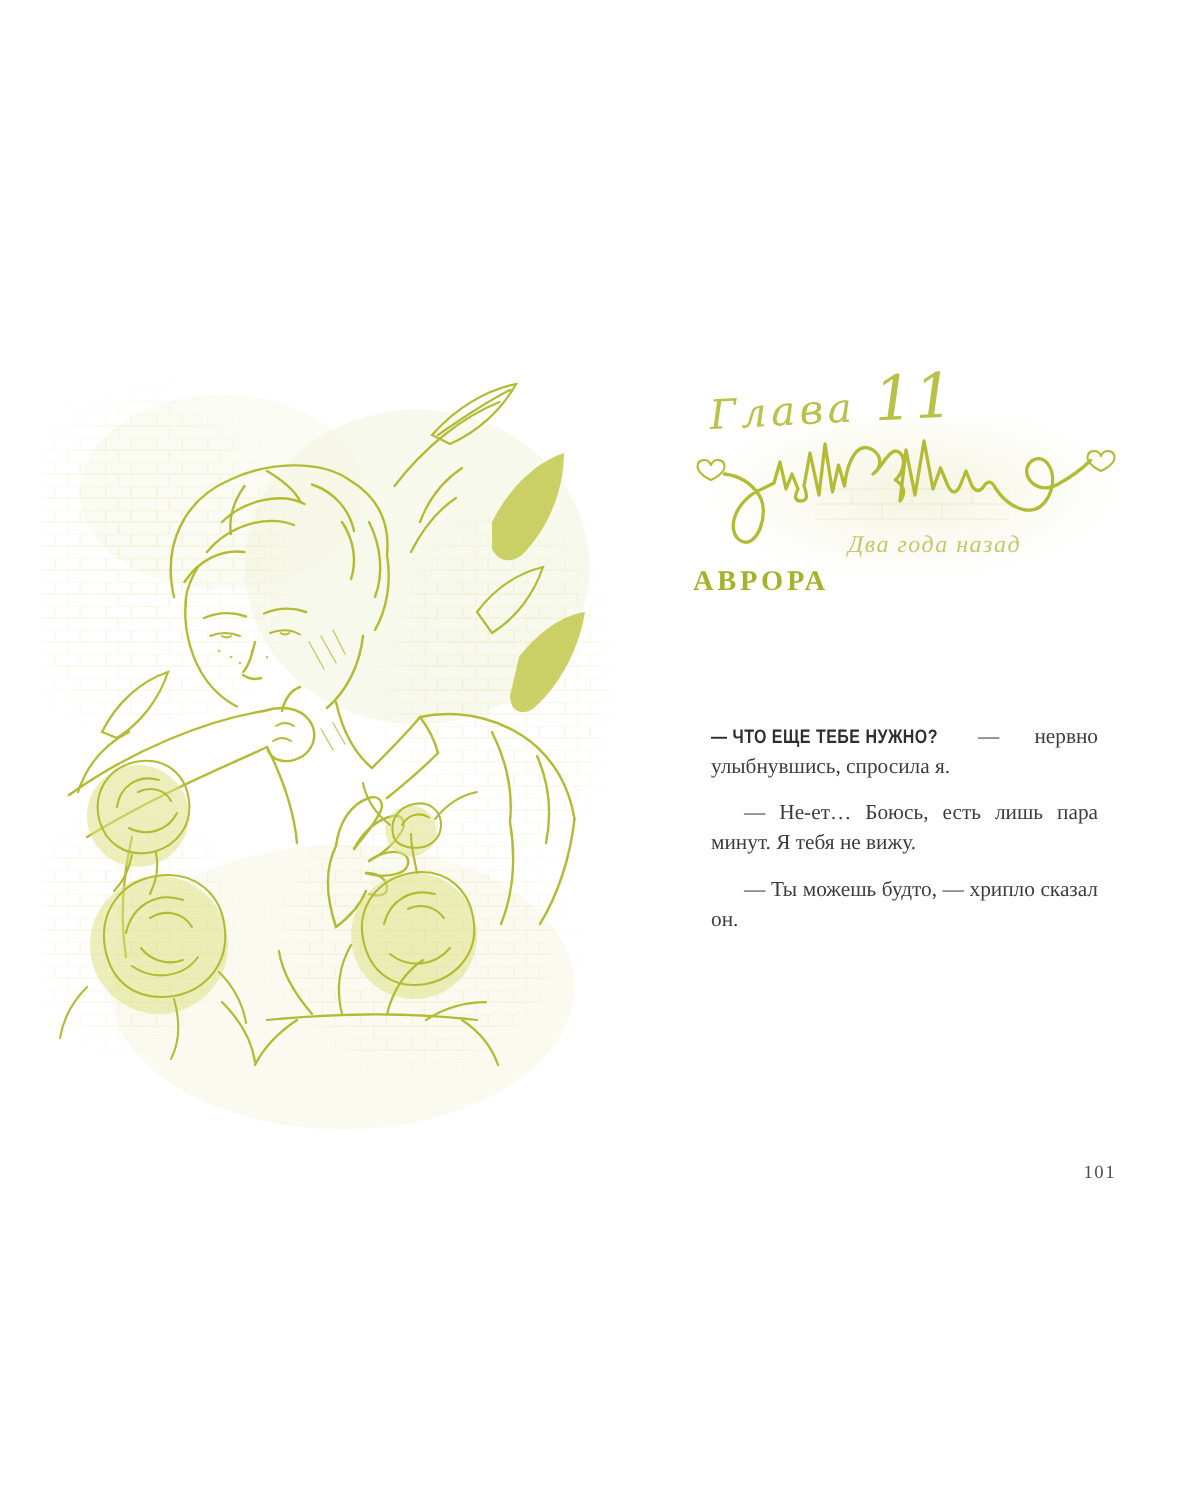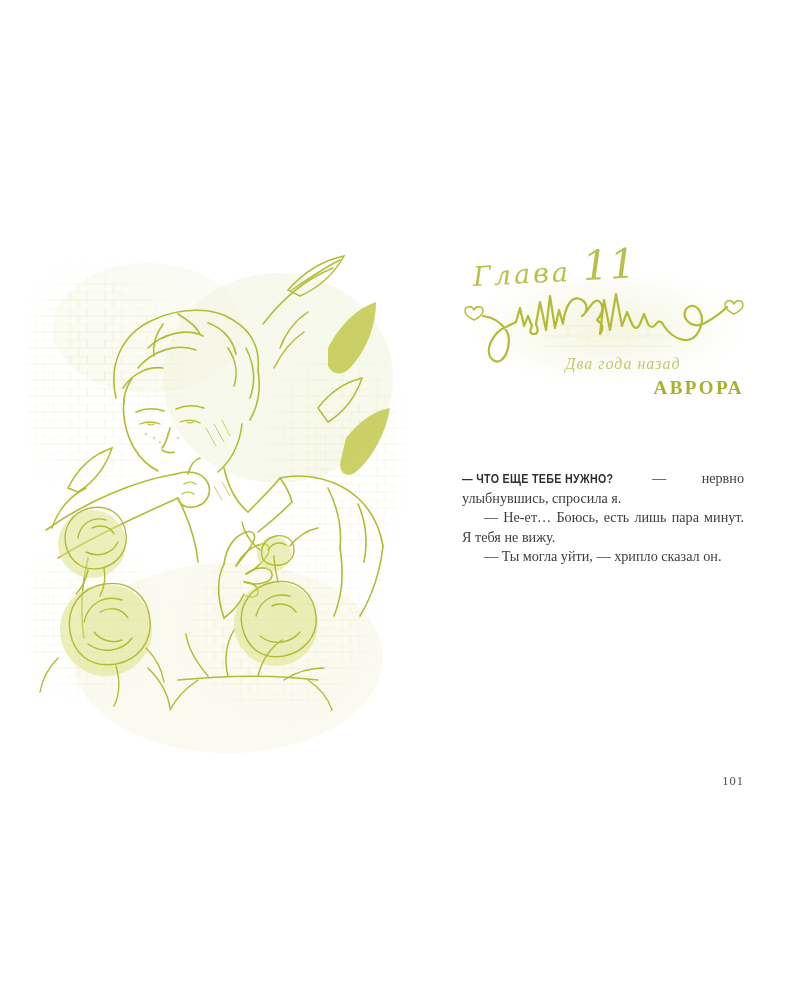--- a/index.html
+++ b/index.html
@@ -13,27 +13,27 @@
   #chapter-script .word{font-size:27px;letter-spacing:3px;}
   #chapter-script .num{font-size:41px;margin-left:12px;letter-spacing:1px;}
 
   #header-wash{left:468px;top:278px;width:280px;height:110px;
     background:radial-gradient(ellipse at 50% 45%, rgba(242,243,220,.85) 0%, rgba(242,243,220,0) 70%);}
 
   #flourish{left:458px;top:286px;}
 
   #dateline{left:482px;top:355px;width:282px;text-align:center;font-style:italic;
     font-size:16px;color:#c3c96a;letter-spacing:1px;}
-  #pov-name{left:462px;top:377px;width:282px;text-align:right;font-weight:bold;
+  #pov-name{left:462px;top:377px;width:282px;text-align:left;font-weight:bold;
     font-size:19px;color:#a6b12c;letter-spacing:2.5px;}
 
   
   #body-text{left:462px;top:469px;width:282px;color:#3c3c3a;font-size:14.2px;
     line-height:19.6px;text-align:justify;}
-  #body-text p{margin:0;text-indent:22px;}
+  #body-text p{margin:12px;text-indent:22px;}
   #body-text p.first{text-indent:0;}
   .caps-open{display:inline-block;font-family:"Liberation Sans",sans-serif;font-weight:700;
     font-size:13px;letter-spacing:.4px;transform:scaleX(.82);transform-origin:0 70%;
     margin-right:-30px;white-space:nowrap;color:#2f2f2d;}
 
   #page-number{left:462px;top:774px;width:282px;text-align:right;font-size:12.5px;
     color:#4b4b49;letter-spacing:1px;}
 
   
   #illustration{left:28px;top:228px;}
@@ -236,17 +236,17 @@
         C256 32 263 27 269 21"></path>
     </g>
   </svg>
 
   <div id="dateline" class="abs">Два года назад</div>
   <div id="pov-name" class="abs">АВРОРА</div>
 
   <div id="body-text" class="abs">
     <p class="first"><span class="caps-open">— ЧТО ЕЩЕ ТЕБЕ НУЖНО?</span><span> — нервно улыбнувшись, спросила я.</span></p>
     <p>— Не-ет… Боюсь, есть лишь пара минут. Я тебя не вижу.</p>
-    <p>— Ты могла уйти, — хрипло сказал он.</p>
+    <p>— Ты можешь будто, — хрипло сказал он.</p>
   </div>
 
   <div id="page-number" class="abs">101</div>
 </div>
 
 </body></html>

